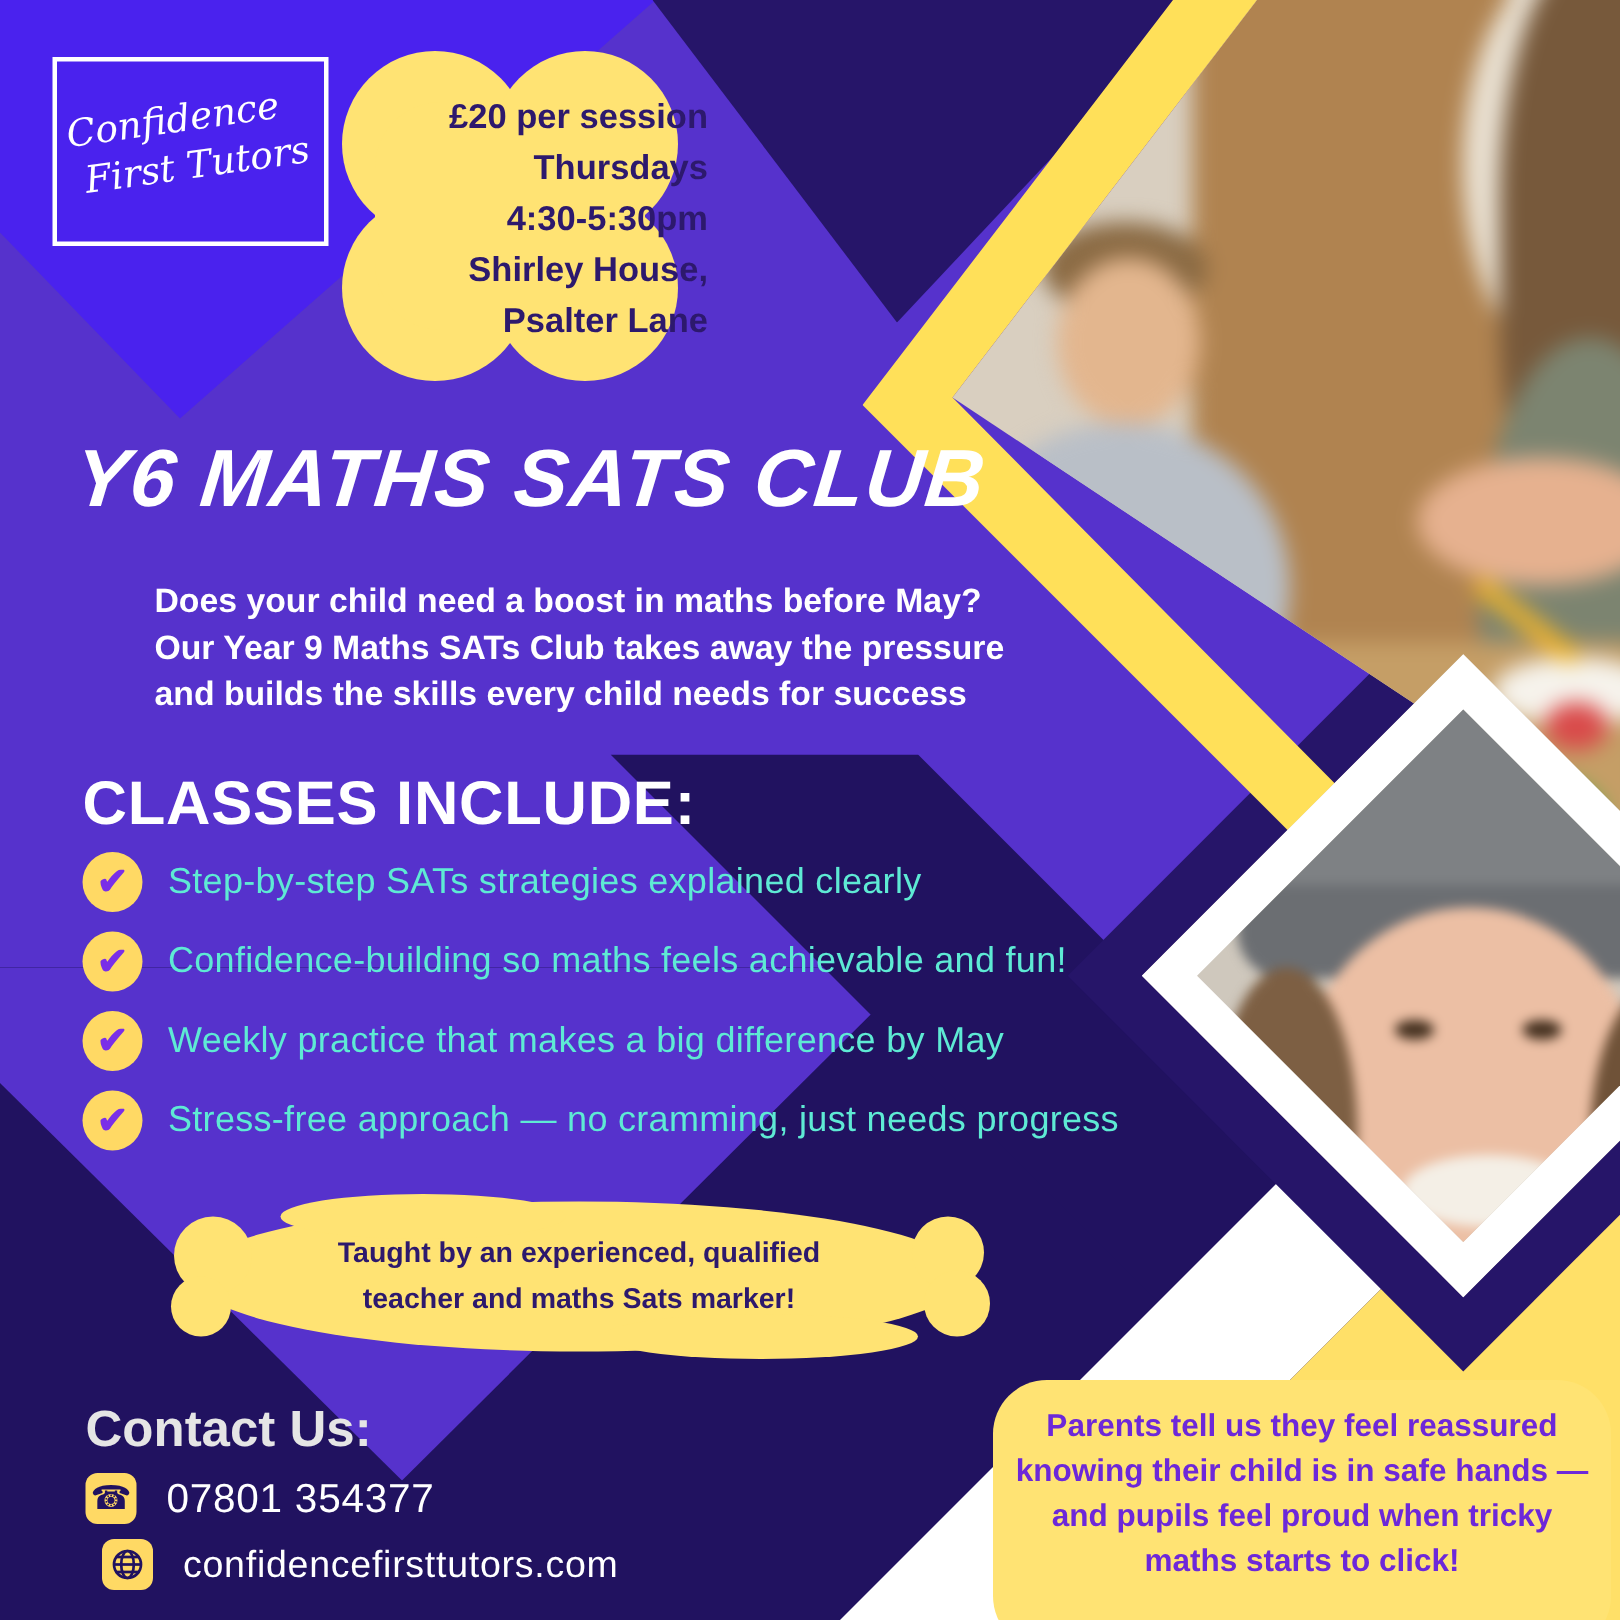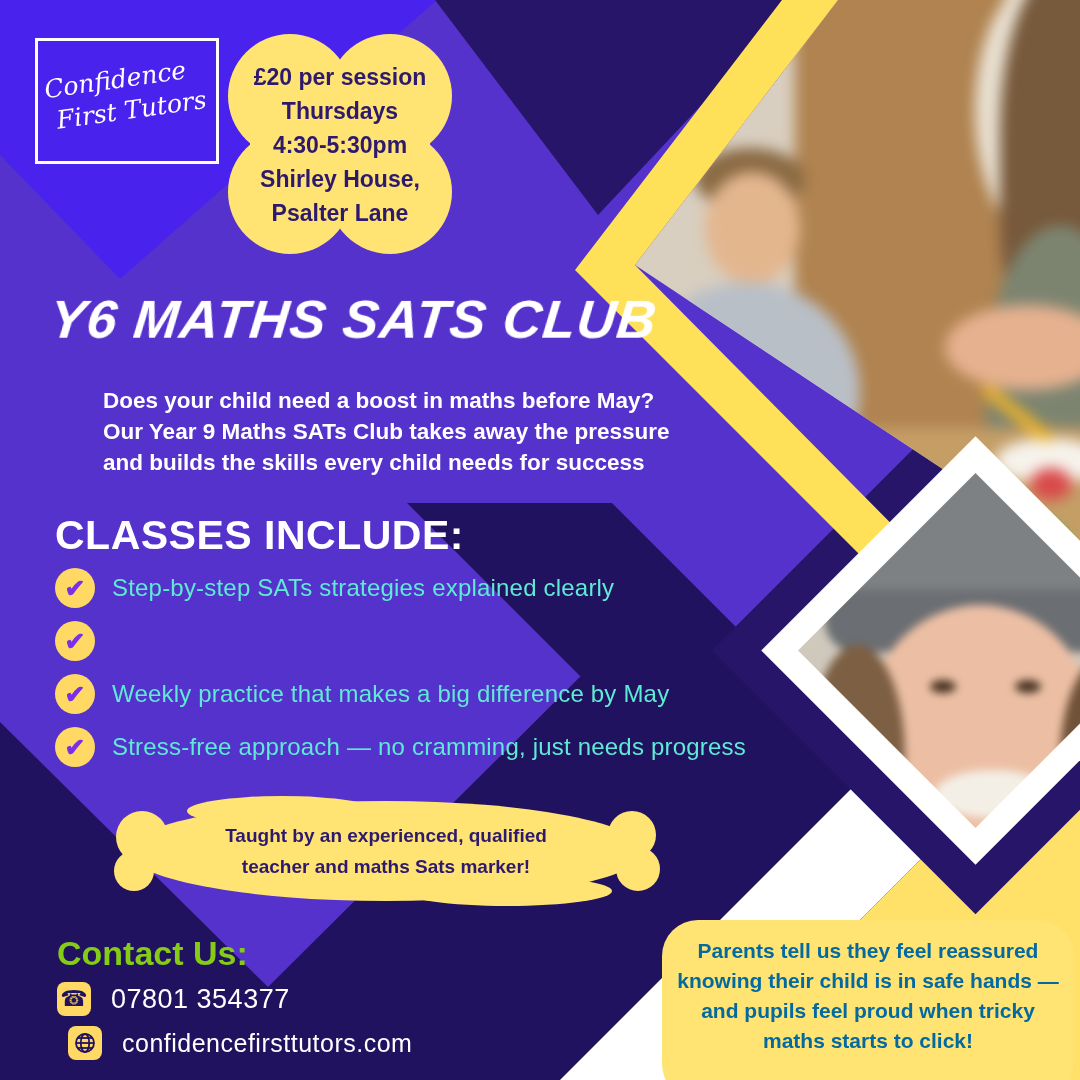--- a/index.html
+++ b/index.html
@@ -62,21 +62,21 @@
 
   
   .logo-box{left:35px;top:38px;width:178px;height:120px;border:3px solid #fff;}
   .logo-text{position:absolute;left:8px;top:22px;transform:rotate(-8deg);
     font-family:"DejaVu Serif",serif;font-style:italic;color:#fff;font-size:25px;line-height:32px;white-space:nowrap;}
   .logo-text .l2{margin-left:8px;}
 
   
   .blob-box{left:208px;top:16px;width:264px;height:256px;}
   .blob-box svg{position:absolute;inset:0;}
-  .blob-text{position:absolute;top:44px;left:0;width:100%;text-align:center;
+  .blob-text{position:absolute;top:44px;left:0;width:100%;text-align:right;
     color:#2D196D;font-weight:bold;font-size:23px;line-height:34px;}
 
   
   .title{left:50px;top:288px;color:#fff;font-size:54px;font-weight:900;font-style:italic;
     letter-spacing:1px;transform:skewX(-6deg);white-space:nowrap;}
   .intro{left:55px;top:385px;color:#fff;font-weight:bold;font-size:22.5px;line-height:31px;white-space:nowrap;margin-left:48px;}
   .classes-heading{left:55px;top:512px;color:#fff;font-weight:800;font-size:41px;letter-spacing:.5px;white-space:nowrap;}
 
   .bullets{left:55px;top:568px;}
   .bullet-row{display:flex;align-items:center;height:40px;margin-bottom:13px;}
@@ -85,33 +85,33 @@
     margin-right:17px;flex:0 0 40px;}
   .bullet-label{color:#5eead4;font-size:24px;letter-spacing:.2px;white-space:nowrap;}
 
   
   .banner{left:112px;top:795px;width:548px;height:112px;}
   .banner svg{position:absolute;inset:0;}
   .banner-text{position:absolute;top:25px;left:0;width:100%;text-align:center;
     color:#2D196D;font-weight:bold;font-size:19px;line-height:31px;}
 
   
-  .contact-heading{left:57px;top:934px;color:#84cc16;font-weight:800;font-size:34px;white-space:nowrap;}
+  .contact-heading{left:57px;top:934px;color:#e5e5e5;font-weight:800;font-size:34px;white-space:nowrap;}
   .contact-row{position:absolute;display:flex;align-items:center;}
   .row-phone{left:57px;top:982px;}
   .row-web{left:68px;top:1026px;}
   .c-icon{width:34px;height:34px;border-radius:8px;background:#FFD964;color:#211260;
     display:flex;align-items:center;justify-content:center;font-size:22px;margin-right:20px;flex:0 0 34px;}
   .c-icon svg{display:block;}
   .contact-value{color:#fff;font-size:27px;letter-spacing:.5px;white-space:nowrap;}
   .row-web .contact-value{font-size:25px;}
 
   
   .testimonial{left:662px;top:920px;width:412px;height:180px;background:#FFE373;border-radius:36px;}
-  .testimonial-text{padding:16px 10px 0;text-align:center;color:#0369a1;
+  .testimonial-text{padding:16px 10px 0;text-align:center;color:#6d28d9;
     font-weight:bold;font-size:21px;line-height:30px;}
 </style>
 </head>
 <body>
 
 <div class="poster">
 
   <div class="layer bg-bright"></div>
   <div class="layer bg-navy-top"></div>
   <div class="abs bg-dark-bottom"></div>
@@ -192,20 +192,21 @@
   </div>
 
   <div class="abs classes-heading">CLASSES INCLUDE:</div>
   <div class="abs bullets">
     <div class="bullet-row">
       <div class="check-circle">✔</div>
       <div class="bullet-label">Step-by-step SATs strategies explained clearly</div>
     </div>
     <div class="bullet-row">
       <div class="check-circle">✔</div>
+      <div class="bullet-label">Confidence-building so maths feels achievable and fun!</div>
     </div>
     <div class="bullet-row">
       <div class="check-circle">✔</div>
       <div class="bullet-label">Weekly practice that makes a big difference by May</div>
     </div>
     <div class="bullet-row">
       <div class="check-circle">✔</div>
       <div class="bullet-label">Stress-free approach — no cramming, just needs progress</div>
     </div>
   </div>

